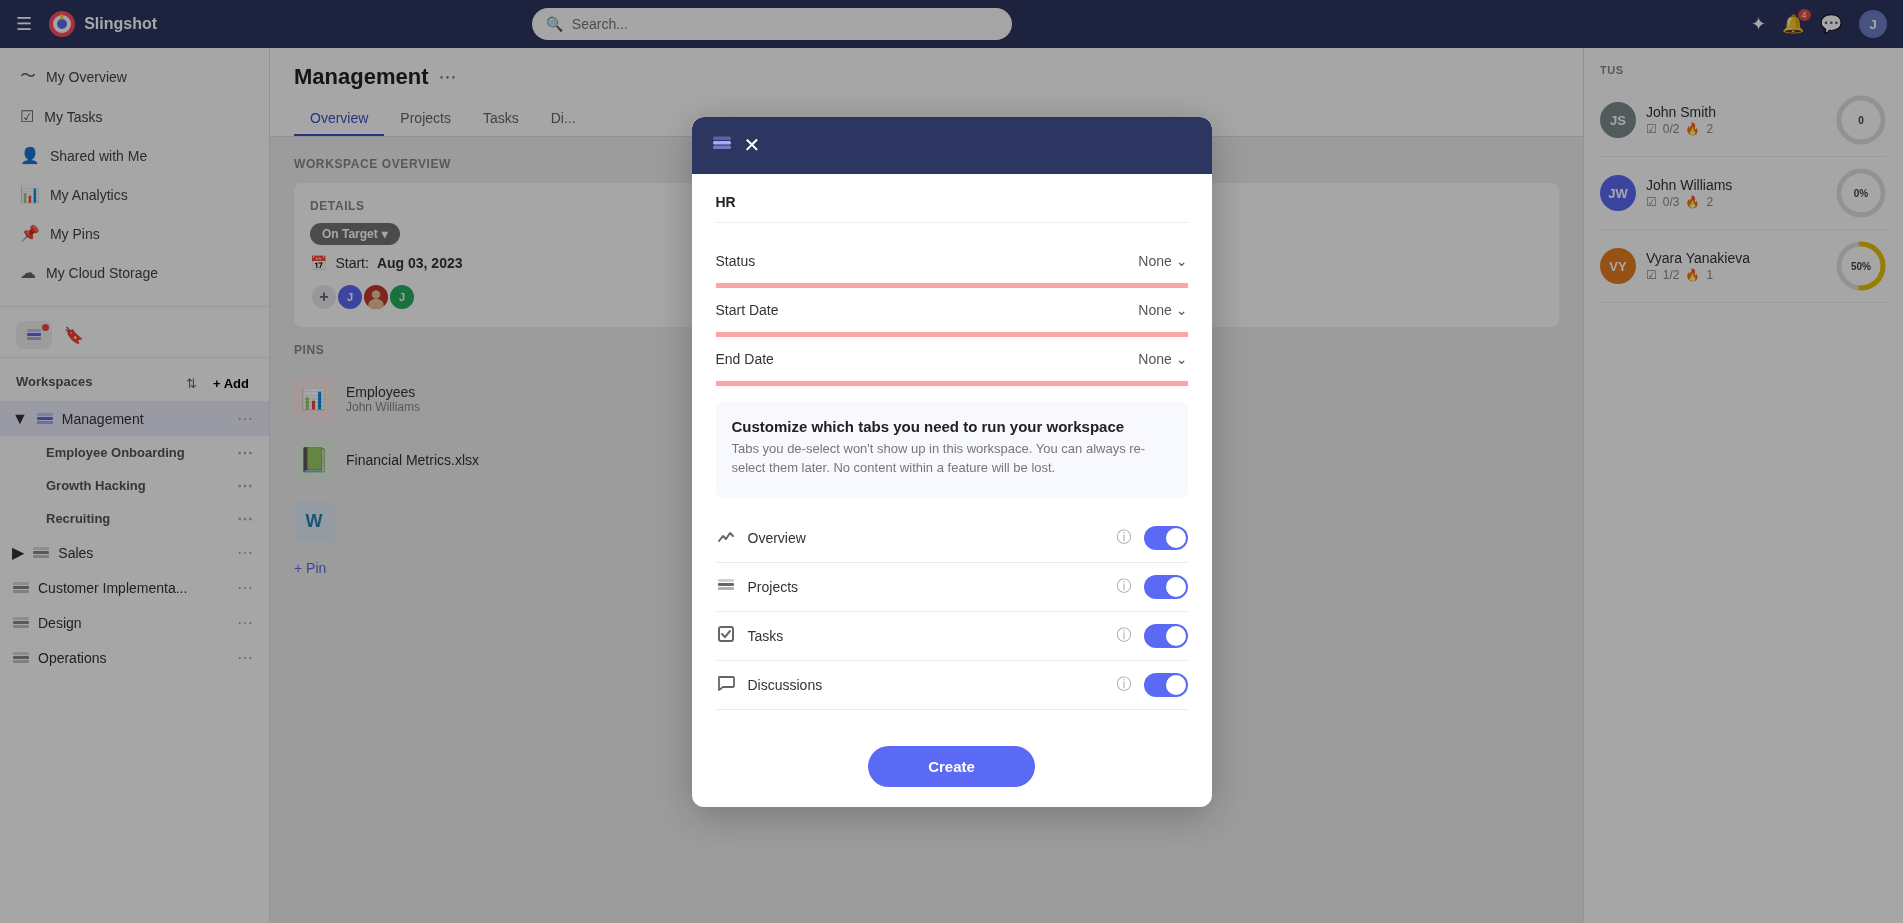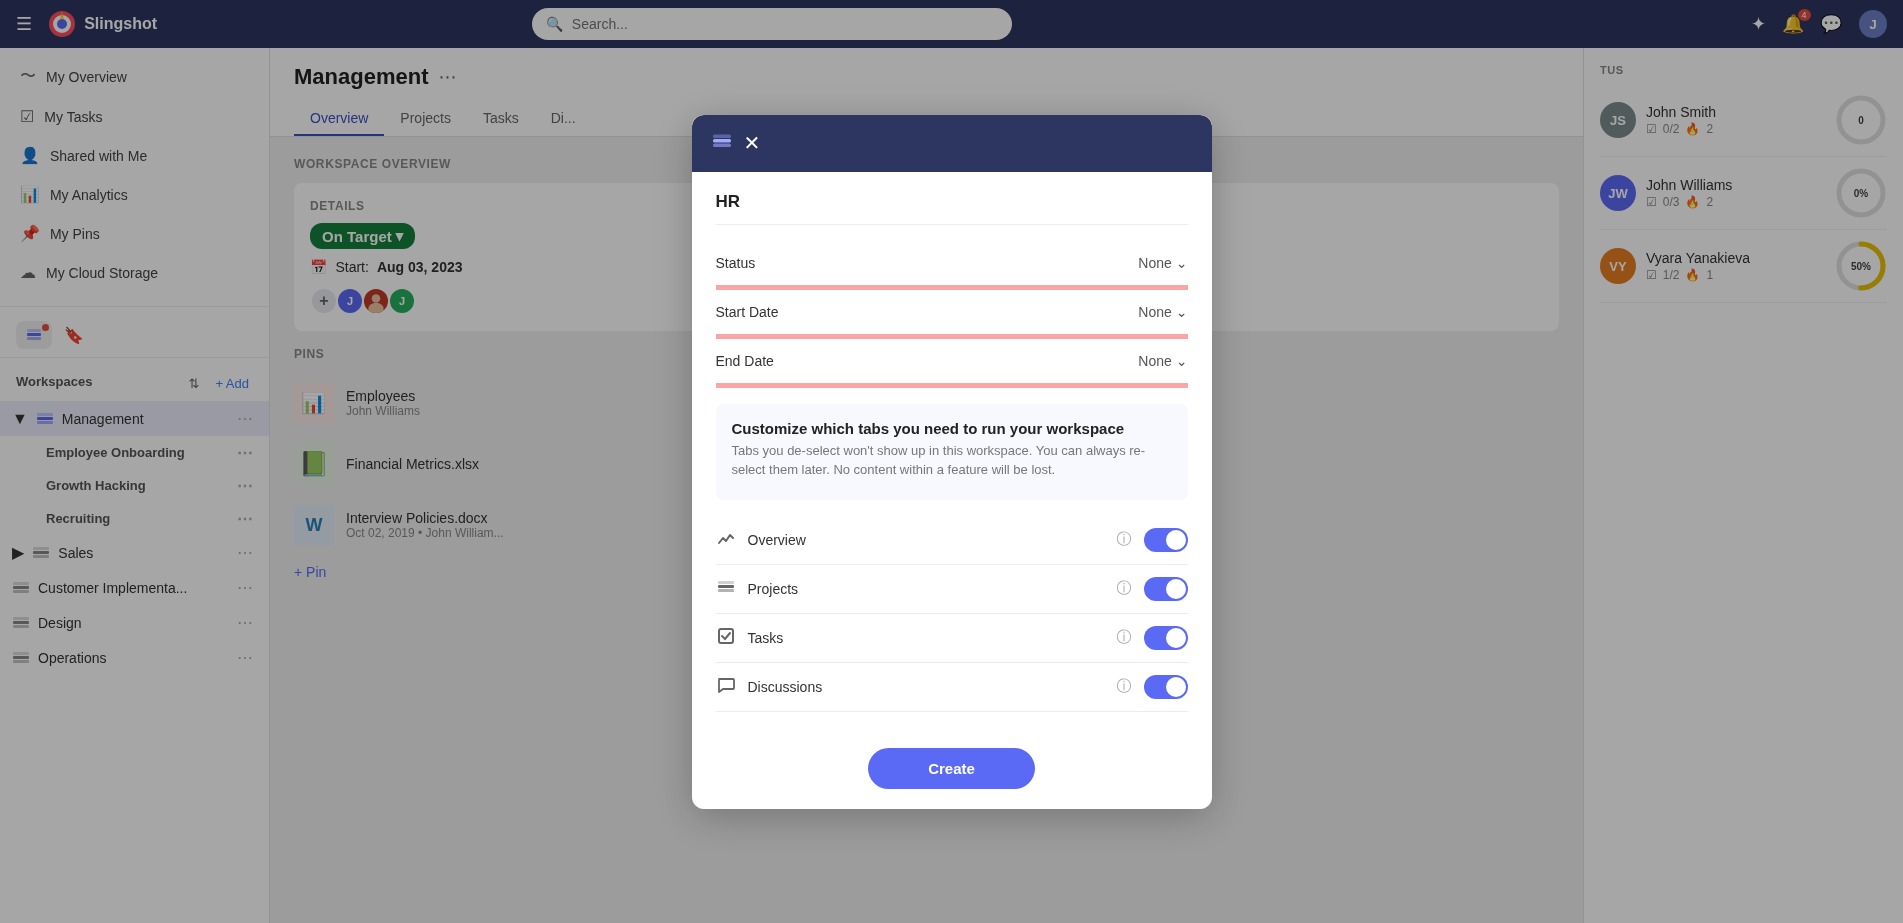--- a/index.html
+++ b/index.html
@@ -147,21 +147,21 @@
       border: none;
       cursor: pointer;
       color: #666;
       font-size: 13px;
       display: flex;
       align-items: center;
       gap: 3px;
       padding: 2px 4px;
       border-radius: 4px;
     }
-    .add-btn { color: #3b82f6; font-weight: 400; }
+    .add-btn { color: #000000; font-weight: 700; }
 
     
     .sidebar-toggle-area {
       display: flex;
       align-items: center;
       padding: 8px 16px;
       gap: 8px;
       border-bottom: 1px solid #ebebeb;
     }
     .toggle-icon-btn {
@@ -281,25 +281,25 @@
       letter-spacing: 0.05em;
       margin-bottom: 12px;
     }
     .details-card {
       background: white;
       border-radius: 8px;
       padding: 16px;
       margin-bottom: 16px;
     }
     .on-target-badge {
-      background: #15803d;
+      background: #737373;
       color: white;
       border-radius: 12px;
       padding: 4px 12px;
-      font-size: 15px;
+      font-size: 12px;
       font-weight: 600;
       display: inline-flex;
       align-items: center;
       gap: 4px;
       margin-bottom: 10px;
       cursor: pointer;
     }
     .start-date-row {
       display: flex;
       align-items: center;
@@ -465,21 +465,21 @@
     .modal-close {
       background: none;
       border: none;
       color: white;
       font-size: 20px;
       cursor: pointer;
       line-height: 1;
     }
     .modal-body { padding: 20px 24px; }
     .modal-workspace-name {
-      font-size: 17px;
+      font-size: 14px;
       font-weight: 700;
       color: #222;
       margin-bottom: 16px;
       padding-bottom: 12px;
       border-bottom: 1px solid #eee;
     }
     .modal-add-desc {
       display: flex;
       align-items: center;
       gap: 10px;
@@ -782,24 +782,20 @@
         <div class="pin-item">
           <div class="pin-thumb" style="background:#e8f5e9; color:#27ae60; font-size:24px">📗</div>
           <div class="pin-info">
             <div class="pin-name">Financial Metrics.xlsx</div>
             <div class="pin-sub"></div>
           </div>
         </div>
 
         <div class="pin-item">
           <div class="pin-thumb" style="background:#e3eefa; color:#2980b9; font-weight:bold; font-size:18px">W</div>
-          <div class="pin-info">
-            <div class="pin-name">Interview Policies.docx</div>
-            <div class="pin-sub">Oct 02, 2019 • John William...</div>
-          </div>
         </div>
 
         <button class="add-pin-btn">+ Pin</button>
       </div>
     </div>
   </div>
 
   <div class="right-panel">
     <div class="rp-label">TUS</div>
 

